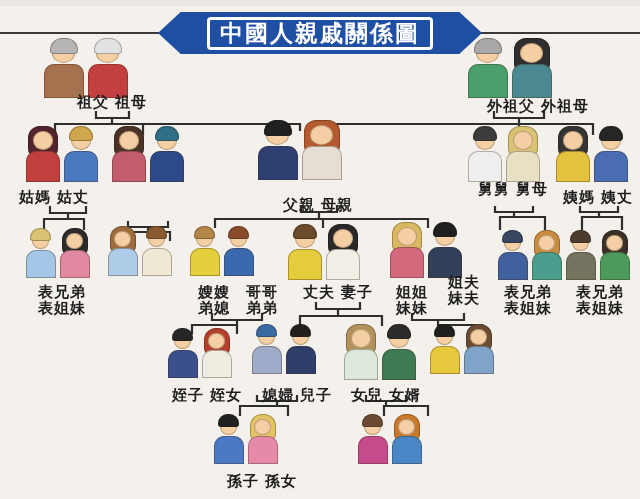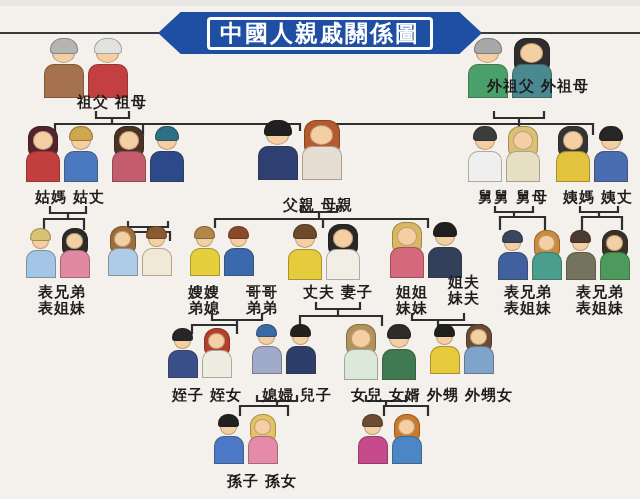--- a/index.html
+++ b/index.html
@@ -95,21 +95,21 @@
         <i class="face"></i>
         <i class="hair"></i>
       </span>
     <span class="person lg longhair" style="--hair:#2e2e2e;--shirt:#49898f">
         <i class="torso"></i>
         <i class="face"></i>
         <i class="hair"></i>
       </span>
   </div>
   <div class="lab" style="left:112px;top:88px">祖父 祖母</div>
-  <div class="lab" style="left:538px;top:72px">外祖父 外祖母</div>
+  <div class="lab" style="left:538px;top:92px">外祖父 外祖母</div>
 
   <div class="pics" style="left:26px;top:120px">
     <span class="person longhair" style="--hair:#53242e;--shirt:#c23f3f">
         <i class="torso"></i>
         <i class="face"></i>
         <i class="hair"></i>
       </span>
     <span class="person" style="--hair:#cfa84e;--shirt:#4b79c0">
         <i class="torso"></i>
         <i class="face"></i>
@@ -157,23 +157,23 @@
         <i class="torso"></i>
         <i class="face"></i>
         <i class="hair"></i>
       </span>
     <span class="person" style="--hair:#262626;--shirt:#4a6cb0">
         <i class="torso"></i>
         <i class="face"></i>
         <i class="hair"></i>
       </span>
   </div>
-  <div class="lab" style="left:70px;top:183px">姑媽 姑丈</div>
+  <div class="lab" style="left:54px;top:183px">姑媽 姑丈</div>
   <div class="lab" style="left:318px;top:191px">父親 母親</div>
-  <div class="lab" style="left:513px;top:183px">舅舅 舅母</div>
+  <div class="lab" style="left:513px;top:175px">舅舅 舅母</div>
   <div class="lab" style="left:598px;top:183px">姨媽 姨丈</div>
 
   <div class="pics" style="left:26px;top:222px">
     <span class="person sm" style="--hair:#d9c273;--shirt:#a3c6e6">
         <i class="torso"></i>
         <i class="face"></i>
         <i class="hair"></i>
       </span>
     <span class="person sm longhair" style="--hair:#2b2b2b;--shirt:#e089a0">
         <i class="torso"></i>
@@ -250,21 +250,21 @@
     <span class="person sm longhair" style="--hair:#3a3028;--shirt:#4c9a5c">
         <i class="torso"></i>
         <i class="face"></i>
         <i class="hair"></i>
       </span>
   </div>
   <div class="lab" style="left:62px;top:278px">
     <span style="display:block">表兄弟</span>
     <span style="display:block">表姐妹</span>
   </div>
-  <div class="lab" style="left:204px;top:278px">
+  <div class="lab" style="left:214px;top:278px">
     <span style="display:block">嫂嫂</span>
     <span style="display:block">弟媳</span>
   </div>
   <div class="lab" style="left:262px;top:278px">
     <span style="display:block">哥哥</span>
     <span style="display:block">弟弟</span>
   </div>
   <div class="lab" style="left:338px;top:278px">丈夫 妻子</div>
   <div class="lab" style="left:412px;top:278px">
     <span style="display:block">姐姐</span>
@@ -327,21 +327,20 @@
       </span>
     <span class="person sm longhair" style="--hair:#6b4b33;--shirt:#7fa3c9">
         <i class="torso"></i>
         <i class="face"></i>
         <i class="hair"></i>
       </span>
   </div>
   <div class="lab" style="left:207px;top:381px">姪子 姪女</div>
   <div class="lab" style="left:297px;top:381px">媳婦 兒子</div>
   <div class="lab" style="left:386px;top:381px">女兒 女婿</div>
-  <div class="lab" style="left:470px;top:381px">外甥 外甥女</div>
 
   <div class="pics" style="left:214px;top:408px">
     <span class="person sm" style="--hair:#202020;--shirt:#4b79c6">
         <i class="torso"></i>
         <i class="face"></i>
         <i class="hair"></i>
       </span>
     <span class="person sm longhair" style="--hair:#e2c463;--shirt:#e58aa8">
         <i class="torso"></i>
         <i class="face"></i>

